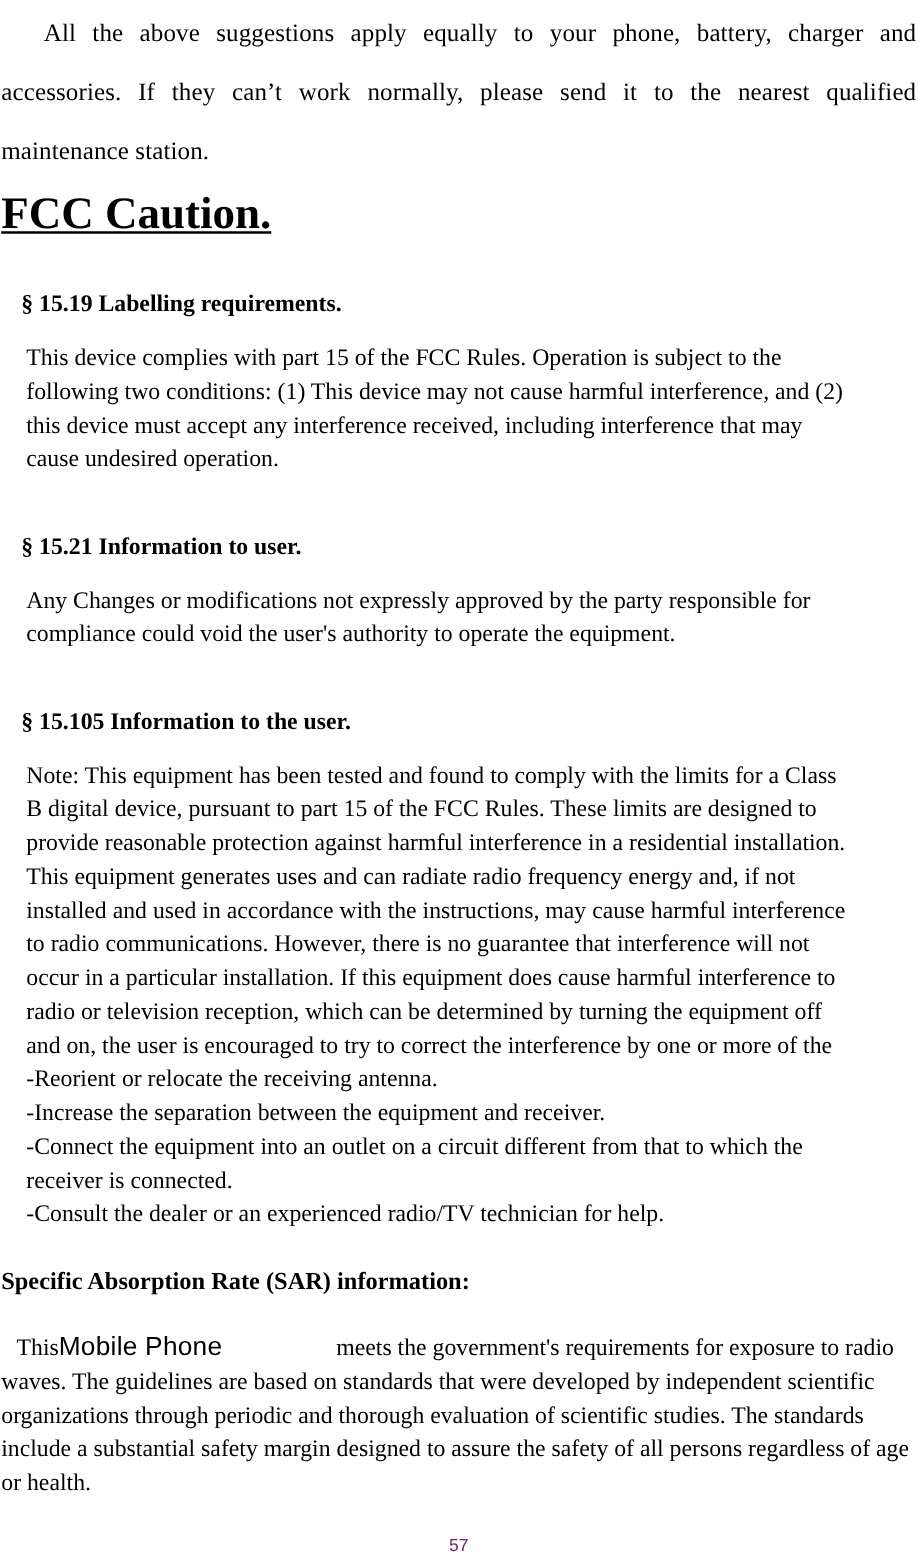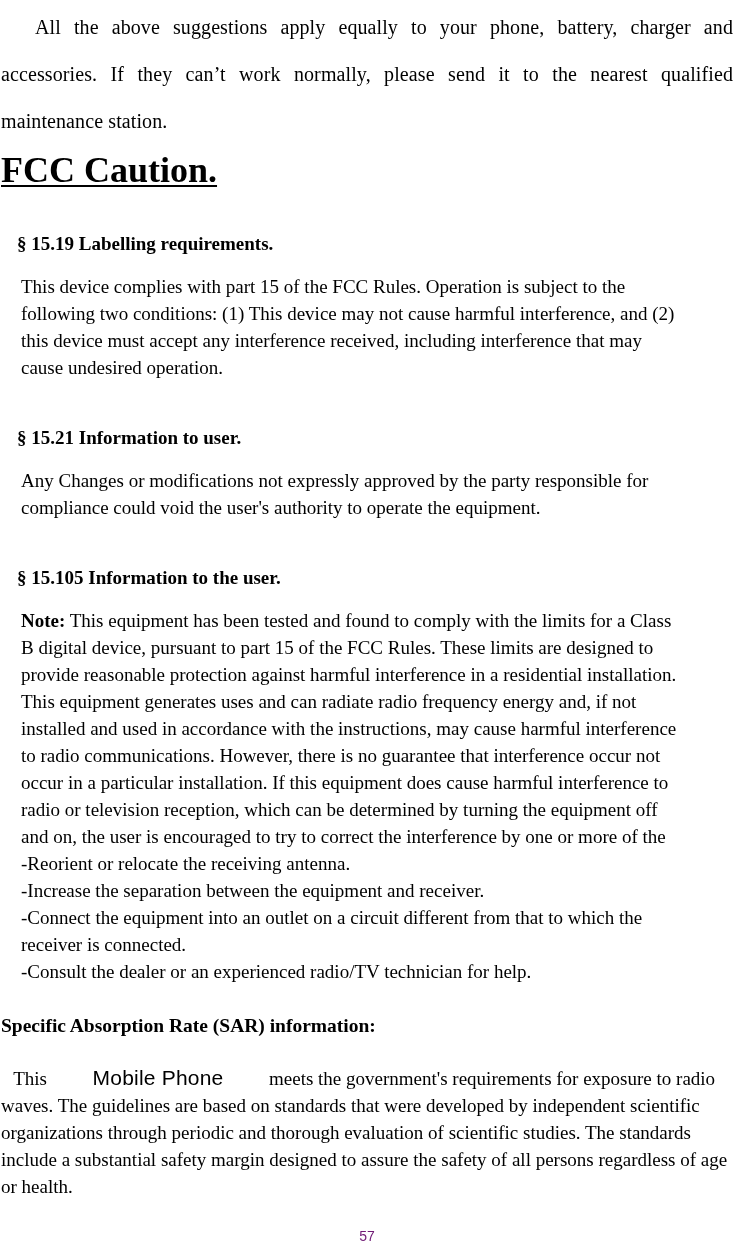--- a/index.html
+++ b/index.html
@@ -73,21 +73,21 @@
     margin: 16px;
   }
   .body-text {
     font-size: 19px;
     line-height: 27px;
     margin: 0;
     text-align: left;
     white-space: normal;
   }
   .body-text b {
-    font-weight: bold;
+    font-weight: normal;
   }
 
   
   .body-text .ln {
     display: block;
     margin-left: 20px;
   }
 
   
   .sar-head {
@@ -101,21 +101,21 @@
   .sar-para {
     font-size: 19px;
     line-height: 27px;
     margin: 0;
   }
   .product-slot {
     font-family: "Liberation Sans", "DejaVu Sans", sans-serif;
     font-size: 21px;
     display: inline-block;
     width: 222px;
-    text-align: center;
+    text-align: left;
     vertical-align: baseline;
     letter-spacing: 0.2px;
   }
   .pre-slot {
     display: inline-block;
     width: 46px;
     text-align: right;
   }
 
   
@@ -165,21 +165,21 @@
   <div class="section-gap"></div>
 
   <div class="section">
     <div class="section-head">§ 15.105 Information to the user.</div>
     <div class="body-text">
       <span class="ln"><b>Note:</b><span> This equipment has been tested and found to comply with the limits for a Class</span></span>
       <span class="ln">B digital device, pursuant to part 15 of the FCC Rules. These limits are designed to</span>
       <span class="ln">provide reasonable protection against harmful interference in a residential installation.</span>
       <span class="ln">This equipment generates uses and can radiate radio frequency energy and, if not</span>
       <span class="ln">installed and used in accordance with the instructions, may cause harmful interference</span>
-      <span class="ln">to radio communications. However, there is no guarantee that interference occur not</span>
+      <span class="ln">to radio communications. However, there is no guarantee that interference will not</span>
       <span class="ln">occur in a particular installation. If this equipment does cause harmful interference to</span>
       <span class="ln">radio or television reception, which can be determined by turning the equipment off</span>
       <span class="ln">and on, the user is encouraged to try to correct the interference by one or more of the</span>
       <span class="ln">-Reorient or relocate the receiving antenna.</span>
       <span class="ln">-Increase the separation between the equipment and receiver.</span>
       <span class="ln">-Connect the equipment into an outlet on a circuit different from that to which the</span>
       <span class="ln">receiver is connected.</span>
       <span class="ln">-Consult the dealer or an experienced radio/TV technician for help.</span>
     </div>
   </div>

